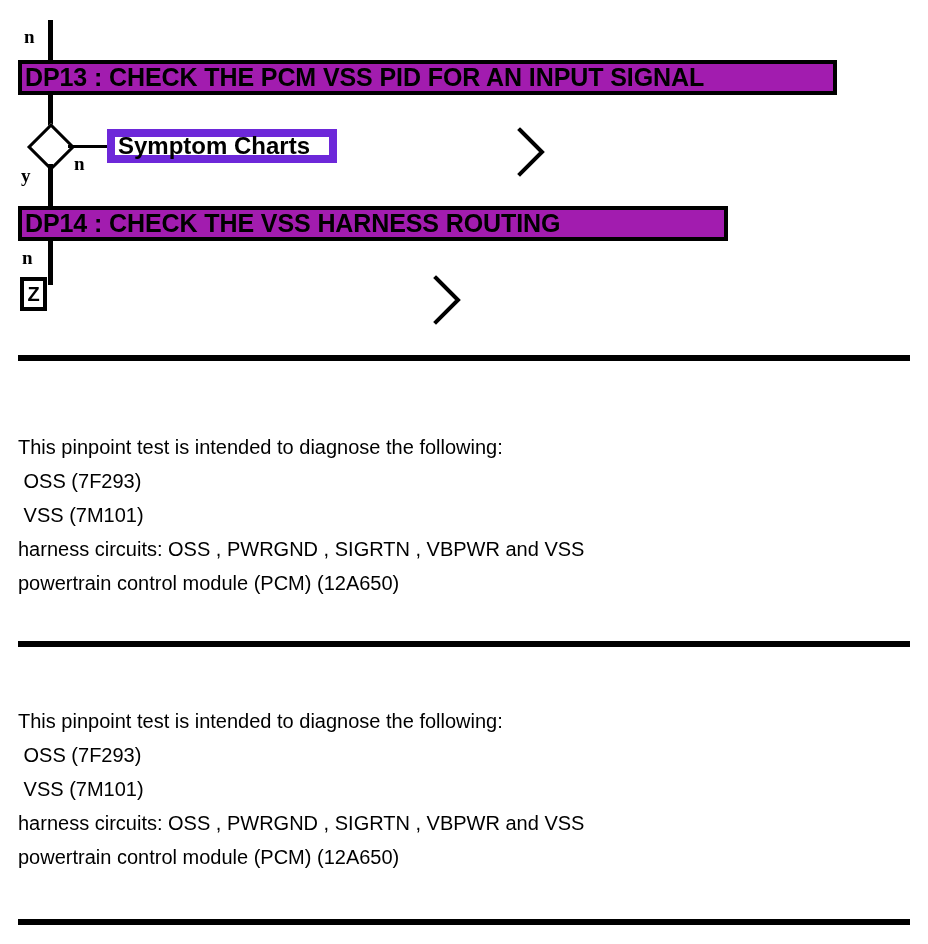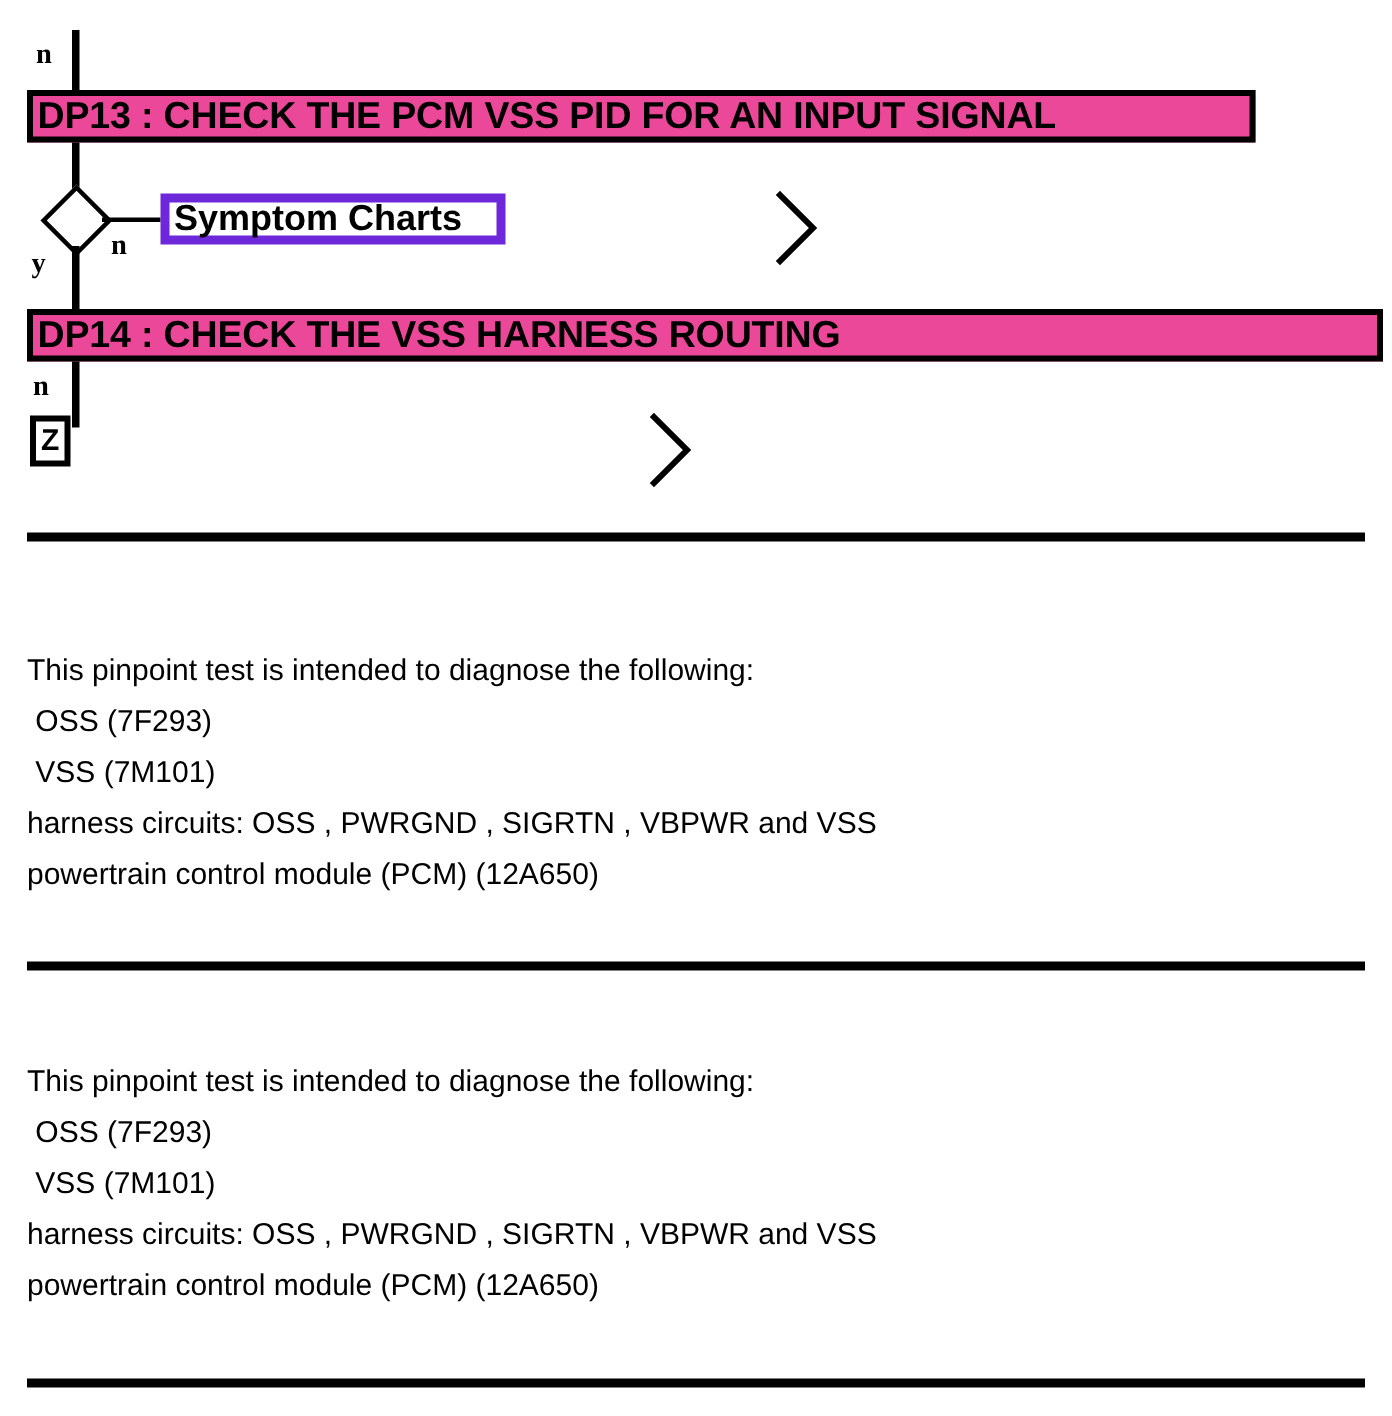--- a/index.html
+++ b/index.html
@@ -28,37 +28,37 @@
 
   .conn-line {
     position: absolute;
     background: #000000;
   }
 
   .step-box {
     position: absolute;
     box-sizing: border-box;
     border: 4px solid #000000;
-    background: #ec4899;
+    background: #a21caf;
     display: flex;
     align-items: center;
   }
   .step-box .step-label {
     font-size: 25px;
     font-weight: bold;
     letter-spacing: -0.1px;
     white-space: nowrap;
     padding-left: 3px;
     line-height: 1;
   }
 
   .ref-box {
     position: absolute;
     box-sizing: border-box;
-    border: 6px solid #6d28d9;
+    border: 8px solid #6d28d9;
     background: #ffffff;
     display: flex;
     align-items: center;
   }
   .ref-box .ref-label {
     font-size: 24px;
     font-weight: bold;
     white-space: nowrap;
     padding-left: 3px;
     line-height: 1;
@@ -152,21 +152,21 @@
 
   <div class="chevron" style="left:512px; top:124px;">
     <svg width="40" height="56" viewBox="0 0 40 56" aria-hidden="true">
       <polyline points="8,6 30,28 8,50" fill="none" stroke="#000000" stroke-width="4" stroke-linecap="square" stroke-linejoin="miter"></polyline>
     </svg>
   </div>
 
   <div class="conn-line" style="left:48px; top:164px; width:5px; height:42px;"></div>
   <span class="branch-label" style="left:21px; top:166px;">y</span>
 
-  <div class="step-box" style="left:18px; top:206px; width:904px; height:35px;">
+  <div class="step-box" style="left:18px; top:206px; width:710px; height:35px;">
     <span class="step-label">DP14 : CHECK THE VSS HARNESS ROUTING</span>
   </div>
 
   <div class="conn-line" style="left:48px; top:241px; width:5px; height:44px;"></div>
   <span class="branch-label" style="left:22px; top:248px;">n</span>
 
   <div class="connector-tag" style="left:20px; top:277px; width:27px; height:34px;">
     <span class="tag-label">Z</span>
   </div>
 

